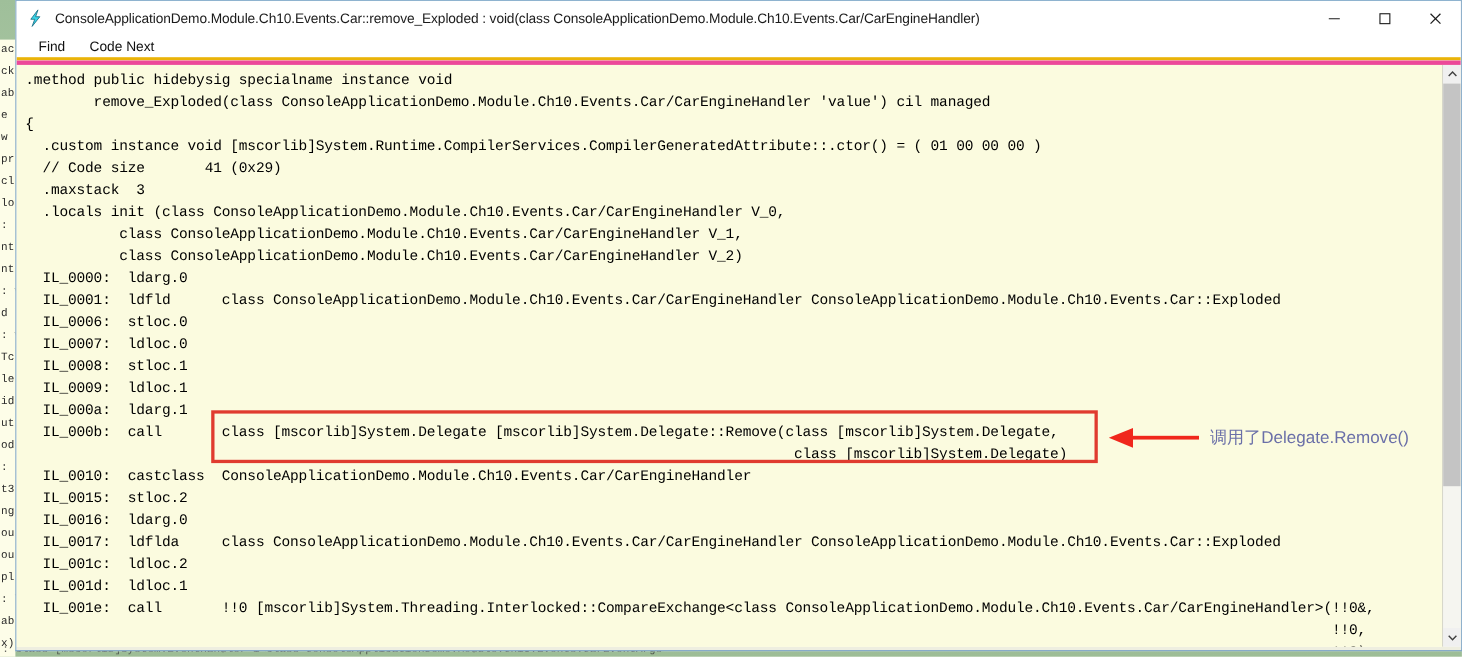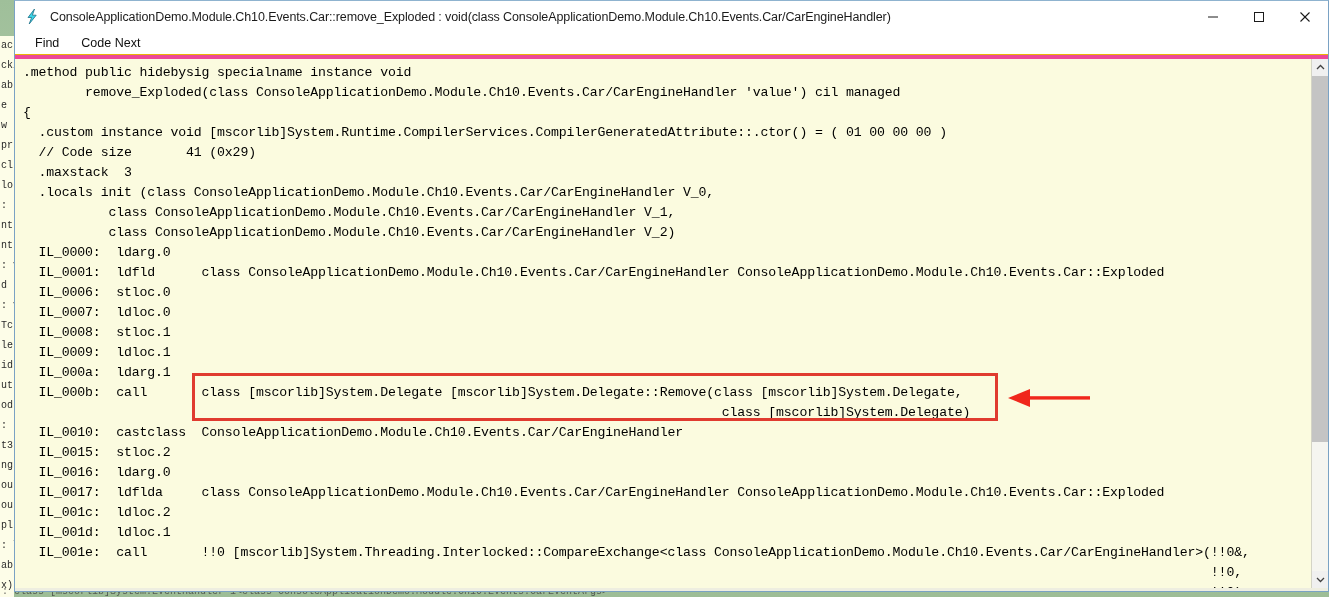--- a/index.html
+++ b/index.html
@@ -98,21 +98,21 @@
   .winbtn svg { display: block; }
 
   
   #menubar {
     height: 23px;
     background: #ffffff;
     display: flex;
     align-items: center;
     flex: 0 0 auto;
     padding-left: 12px;
-    border-bottom: 1px solid #eab308;
+    border-bottom: 3px solid #eab308;
   }
   .menu-item {
     font-size: 12.5px;
     color: #101010;
     padding: 1px 8px;
     margin-right: 6px;
     white-space: nowrap;
   }
 
   
@@ -288,20 +288,21 @@
       <div id="code-pane">
         <div id="code-text"><div class="code-line">.method public hidebysig specialname instance void </div><div class="code-line">        remove_Exploded(class ConsoleApplicationDemo.Module.Ch10.Events.Car/CarEngineHandler 'value') cil managed</div><div class="code-line">{</div><div class="code-line">  .custom instance void [mscorlib]System.Runtime.CompilerServices.CompilerGeneratedAttribute::.ctor() = ( 01 00 00 00 )</div><div class="code-line">  // Code size       41 (0x29)</div><div class="code-line">  .maxstack  3</div><div class="code-line">  .locals init (class ConsoleApplicationDemo.Module.Ch10.Events.Car/CarEngineHandler V_0,</div><div class="code-line">           class ConsoleApplicationDemo.Module.Ch10.Events.Car/CarEngineHandler V_1,</div><div class="code-line">           class ConsoleApplicationDemo.Module.Ch10.Events.Car/CarEngineHandler V_2)</div><div class="code-line">  IL_0000:  ldarg.0</div><div class="code-line">  IL_0001:  ldfld      class ConsoleApplicationDemo.Module.Ch10.Events.Car/CarEngineHandler ConsoleApplicationDemo.Module.Ch10.Events.Car::Exploded</div><div class="code-line">  IL_0006:  stloc.0</div><div class="code-line">  IL_0007:  ldloc.0</div><div class="code-line">  IL_0008:  stloc.1</div><div class="code-line">  IL_0009:  ldloc.1</div><div class="code-line">  IL_000a:  ldarg.1</div><div class="code-line">  IL_000b:  call       class [mscorlib]System.Delegate [mscorlib]System.Delegate::Remove(class [mscorlib]System.Delegate,</div><div class="code-line">                                                                                          class [mscorlib]System.Delegate)</div><div class="code-line">  IL_0010:  castclass  ConsoleApplicationDemo.Module.Ch10.Events.Car/CarEngineHandler</div><div class="code-line">  IL_0015:  stloc.2</div><div class="code-line">  IL_0016:  ldarg.0</div><div class="code-line">  IL_0017:  ldflda     class ConsoleApplicationDemo.Module.Ch10.Events.Car/CarEngineHandler ConsoleApplicationDemo.Module.Ch10.Events.Car::Exploded</div><div class="code-line">  IL_001c:  ldloc.2</div><div class="code-line">  IL_001d:  ldloc.1</div><div class="code-line">  IL_001e:  call       !!0 [mscorlib]System.Threading.Interlocked::CompareExchange&lt;class ConsoleApplicationDemo.Module.Ch10.Events.Car/CarEngineHandler&gt;(!!0&amp;,</div><div class="code-line">                                                                                                                                                         !!0,</div><div class="code-line">                                                                                                                                                         !!0)</div></div>
 
         <div id="highlight-box"></div>
 
         <div id="annotation-wrap">
           <svg id="annotation-arrow" width="86" height="20" viewBox="0 0 86 20">
             <polygon points="0,10 22,1 22,19" fill="#f0271c"></polygon>
             <rect x="20" y="8.2" width="62" height="3.4" fill="#f0271c"></rect>
           </svg>
+          <div id="annotation-text">调用了Delegate.Remove()</div>
         </div>
       </div>
 
       <div id="vscroll">
         <div class="scroll-arrow">
           <svg width="9" height="7" viewBox="0 0 9 7">
             <polyline points="1,5 4.5,1.5 8,5" fill="none" stroke="#404040" stroke-width="1.3"></polyline>
           </svg>
         </div>
         <div id="scroll-track">

